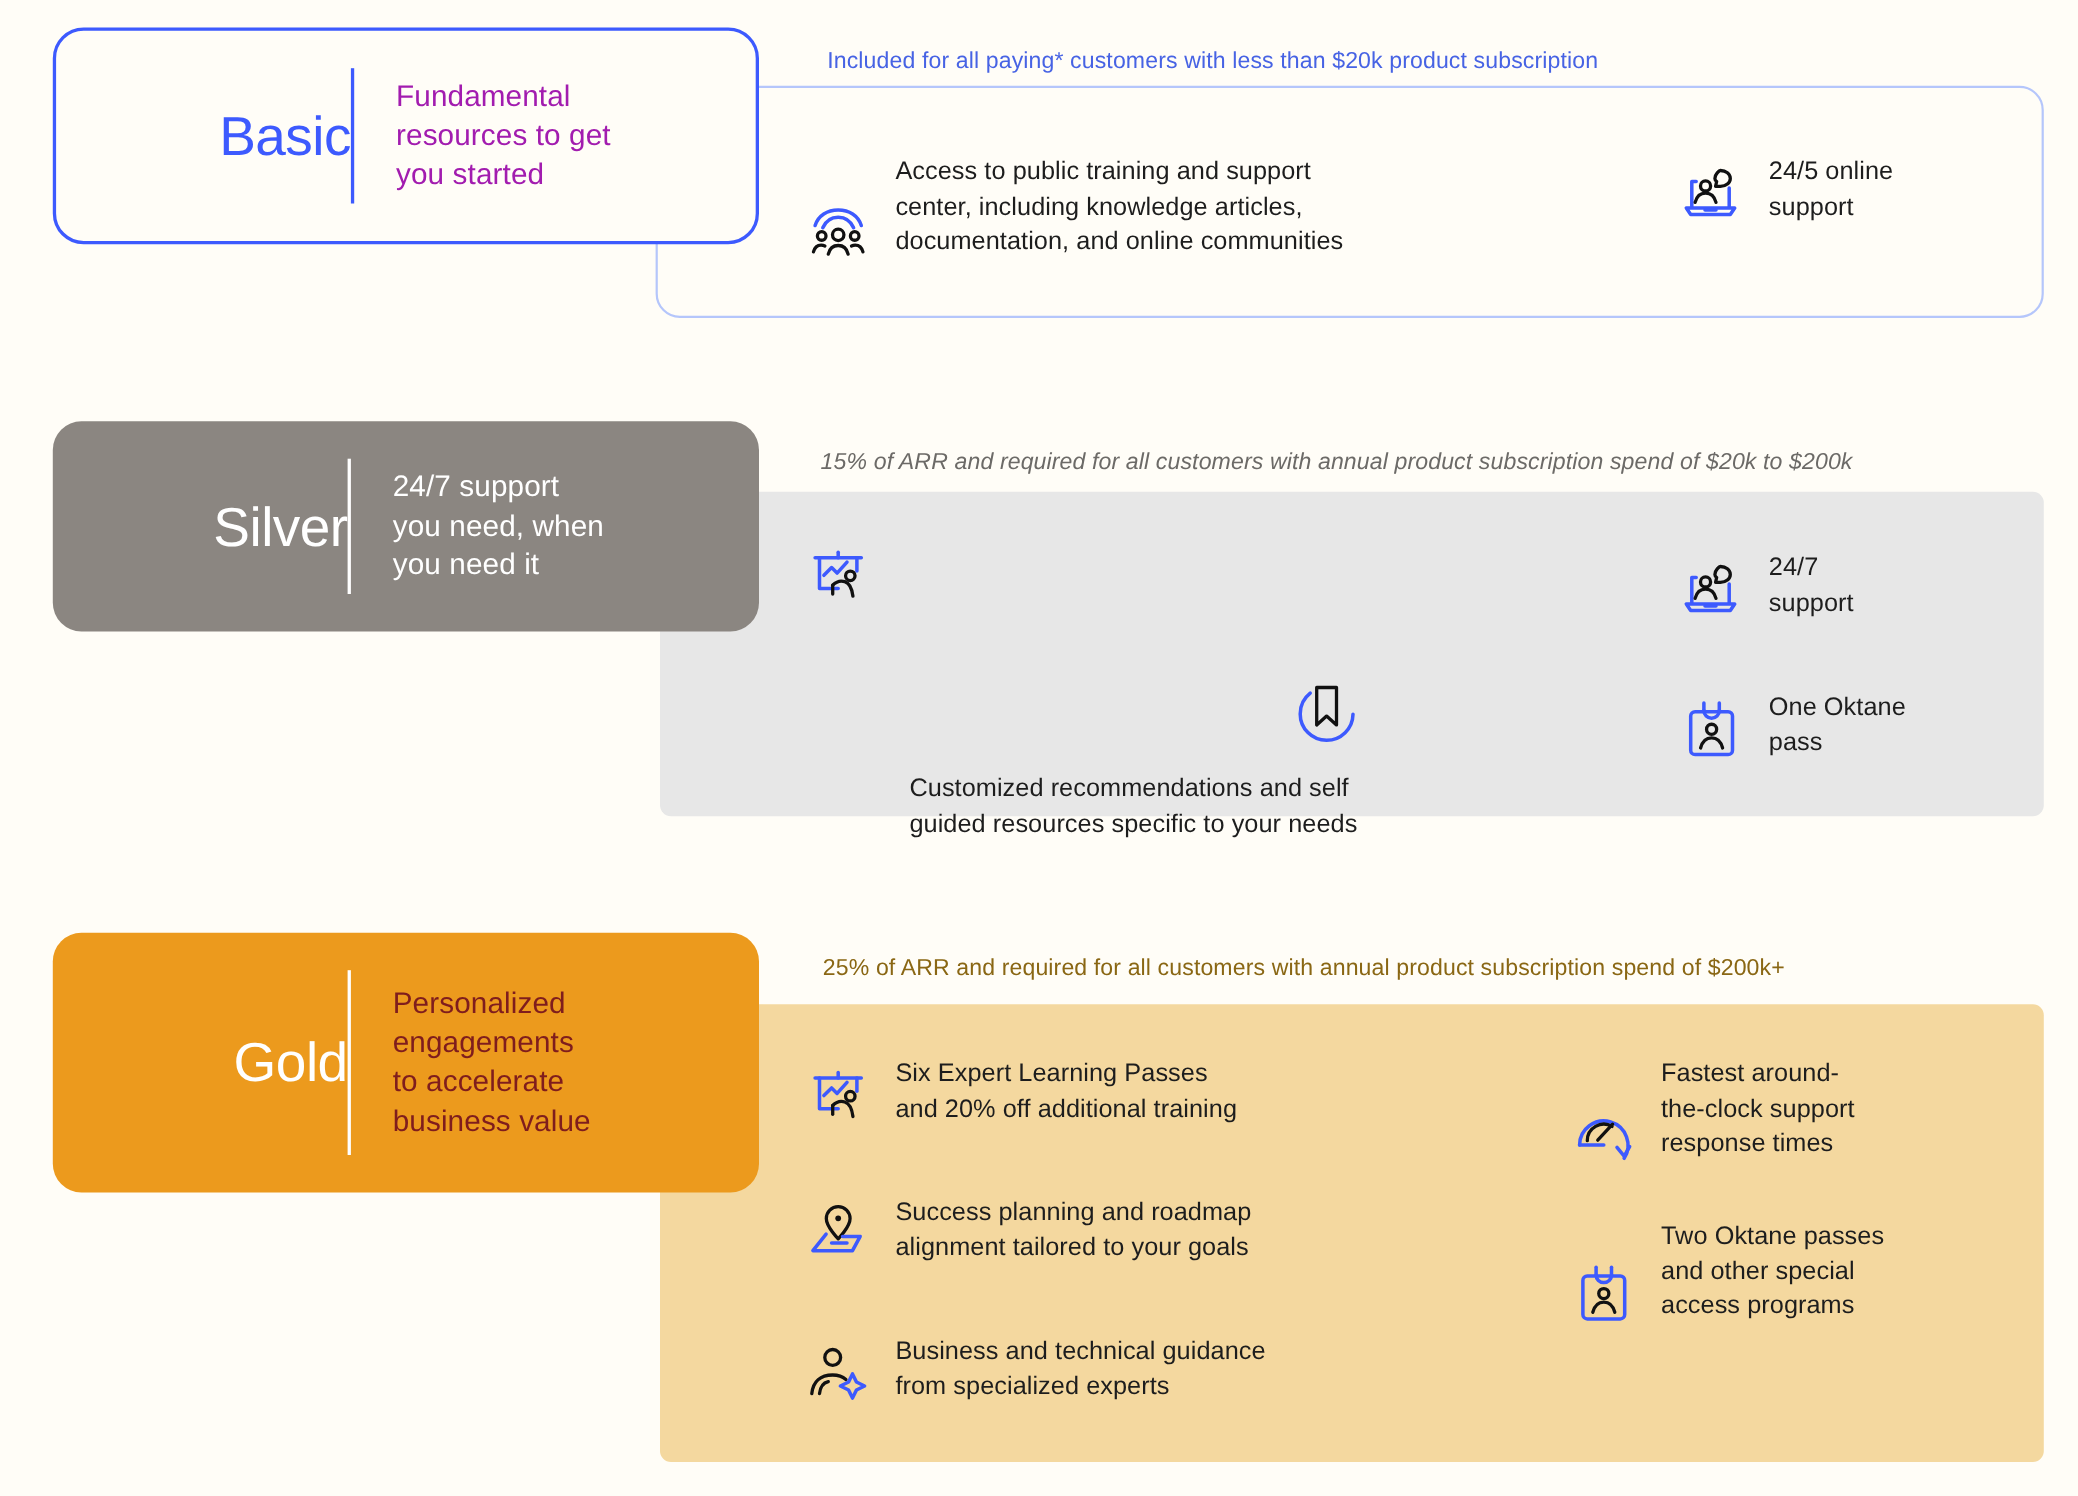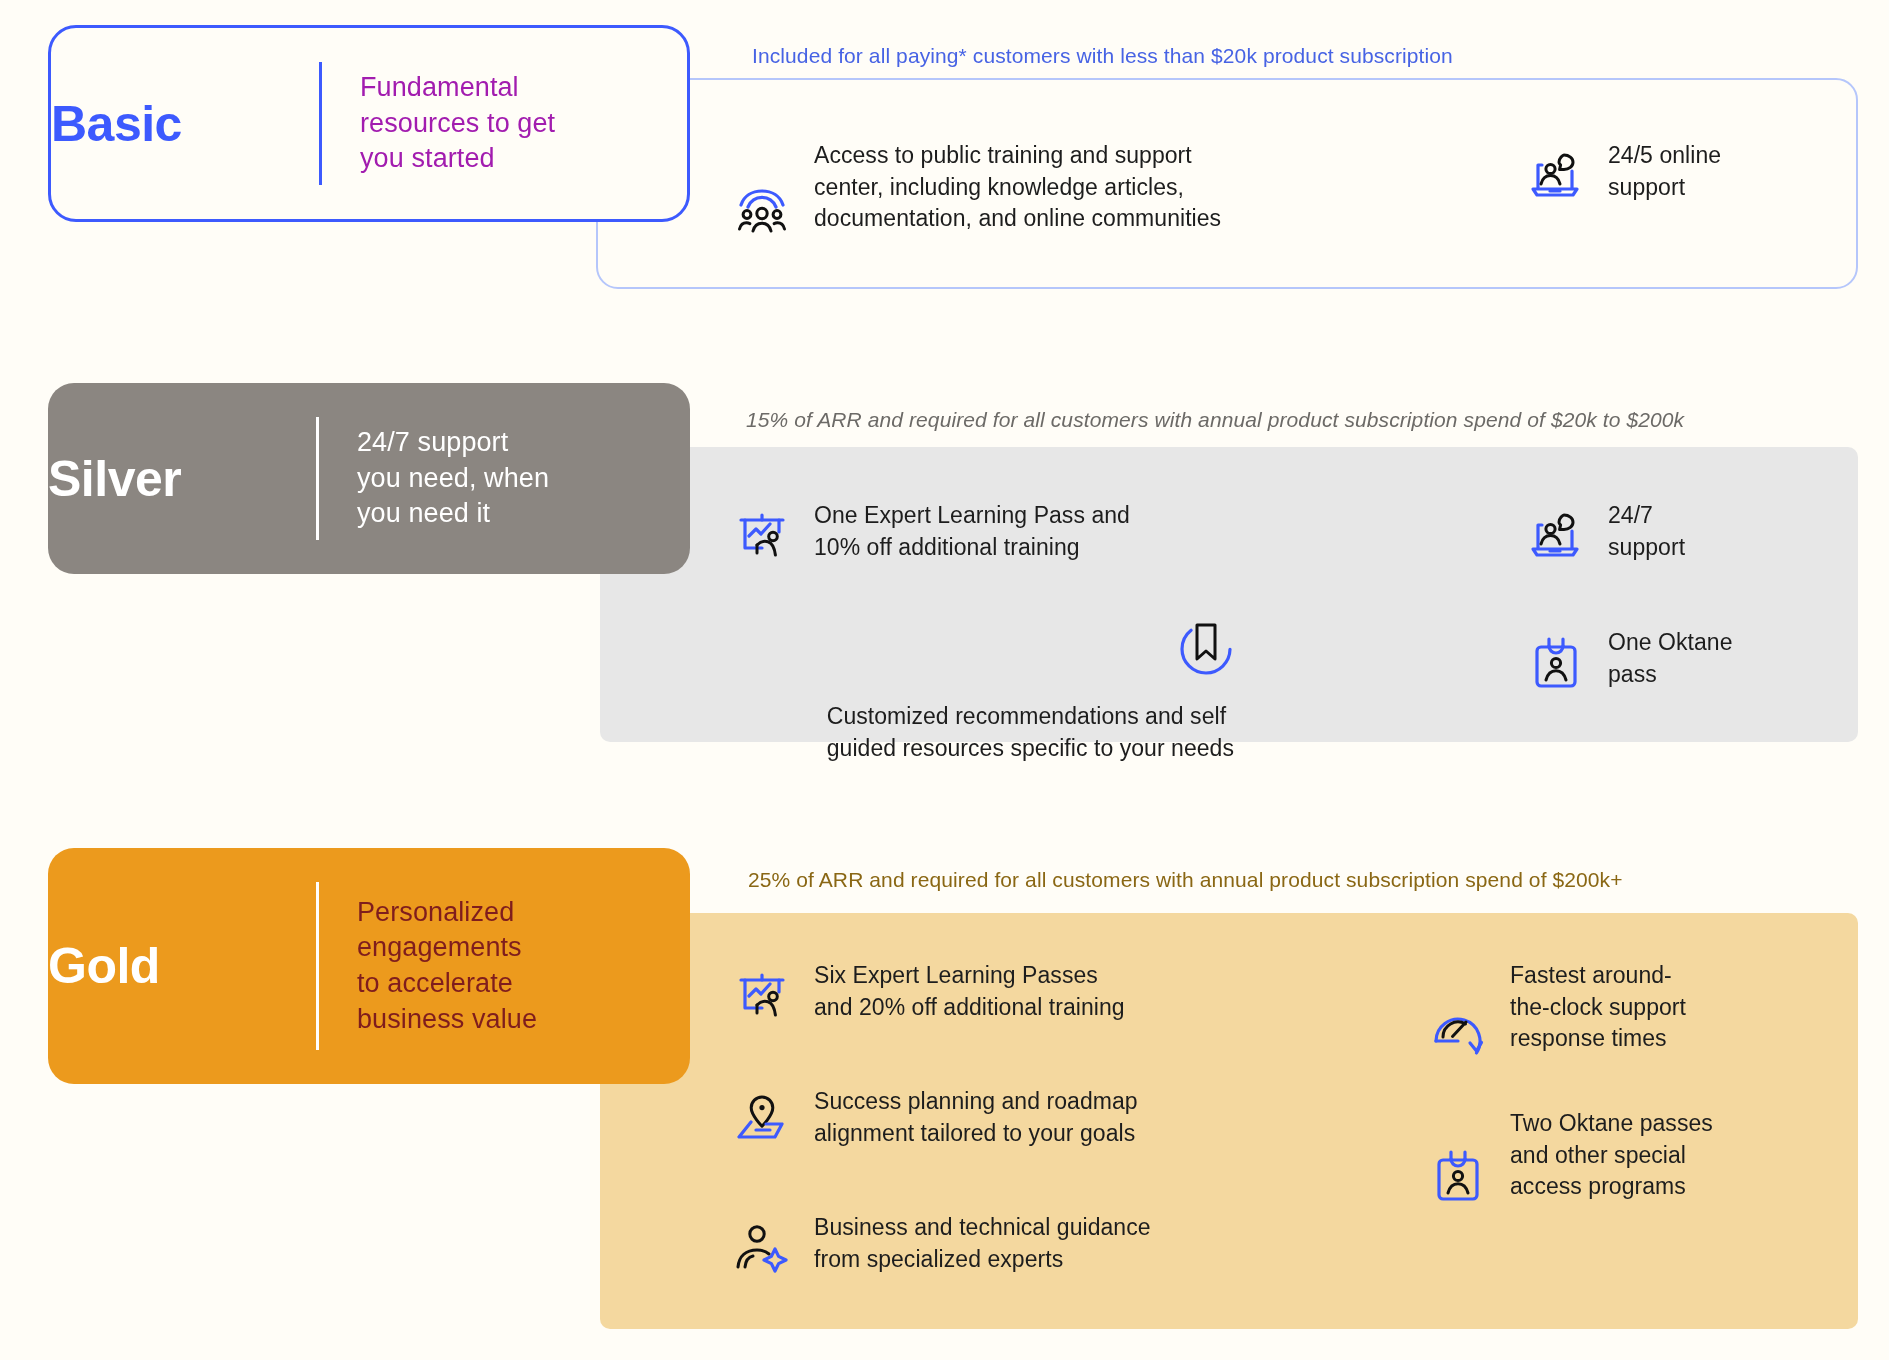--- a/index.html
+++ b/index.html
@@ -96,23 +96,23 @@
     left: 48px;
     top: 848px;
     width: 642px;
     height: 236px;
     background: #ec9a1d;
     border-radius: 26px;
   }
 
   .tier-name {
     width: 268px;
-    text-align: left;
+    text-align: right;
     font-size: 50px;
-    font-weight: 700;
+    font-weight: 400;
     letter-spacing: -0.5px;
   }
   .tier-name-basic { color: #3d5afe; }
   .tier-name-silver { color: #ffffff; }
   .tier-name-gold { color: #ffffff; }
 
   .divider {
     width: 3px;
     align-self: stretch;
     margin: 34px 0;
@@ -224,22 +224,20 @@
         <path d="M7 13h42" stroke="#3D5AFE" stroke-width="3.2" stroke-linecap="round"></path>
         <path d="M28 13V8" stroke="#3D5AFE" stroke-width="3.2" stroke-linecap="round"></path>
         <path d="M11 13v28h17" stroke="#3D5AFE" stroke-width="3.2" stroke-linecap="round" stroke-linejoin="round"></path>
         <path d="M45 13v12" stroke="#3D5AFE" stroke-width="3.2" stroke-linecap="round"></path>
         <path d="M15 29l7-7 5 5 9-10" stroke="#3D5AFE" stroke-width="3.2" stroke-linecap="round" stroke-linejoin="round"></path>
         <circle cx="39" cy="29.5" r="4.3" stroke="#111" stroke-width="3"></circle>
         <path d="M23 38c3-3 7-4.5 11-3.2 4 1.3 6.4 5.2 7.4 13.2" stroke="#111" stroke-width="3" stroke-linecap="round"></path>
         <path d="M23 38v8" stroke="#111" stroke-width="3" stroke-linecap="round"></path>
       </svg>
     </span>
-    <span class="ftext">One Expert Learning Pass and
-10% off additional training</span>
   </div>
 
   <div class="feature" style="left:734px; top:627px; width:500px;flex-direction:column;">
     <span class="ico">
       <svg viewBox="0 0 56 56" width="56" height="56" fill="none">
         <path d="M28 4a24 24 0 1 0 0 48 24 24 0 0 0 0-48" stroke="#3D5AFE" stroke-width="3.2" stroke-linecap="round" stroke-dasharray="96 56" stroke-dashoffset="-16"></path>
         <path d="M19 4h18v34l-9-8-9 8z" stroke="#111" stroke-width="3" stroke-linejoin="round"></path>
       </svg>
     </span>
     <span class="ftext">Customized recommendations and self

